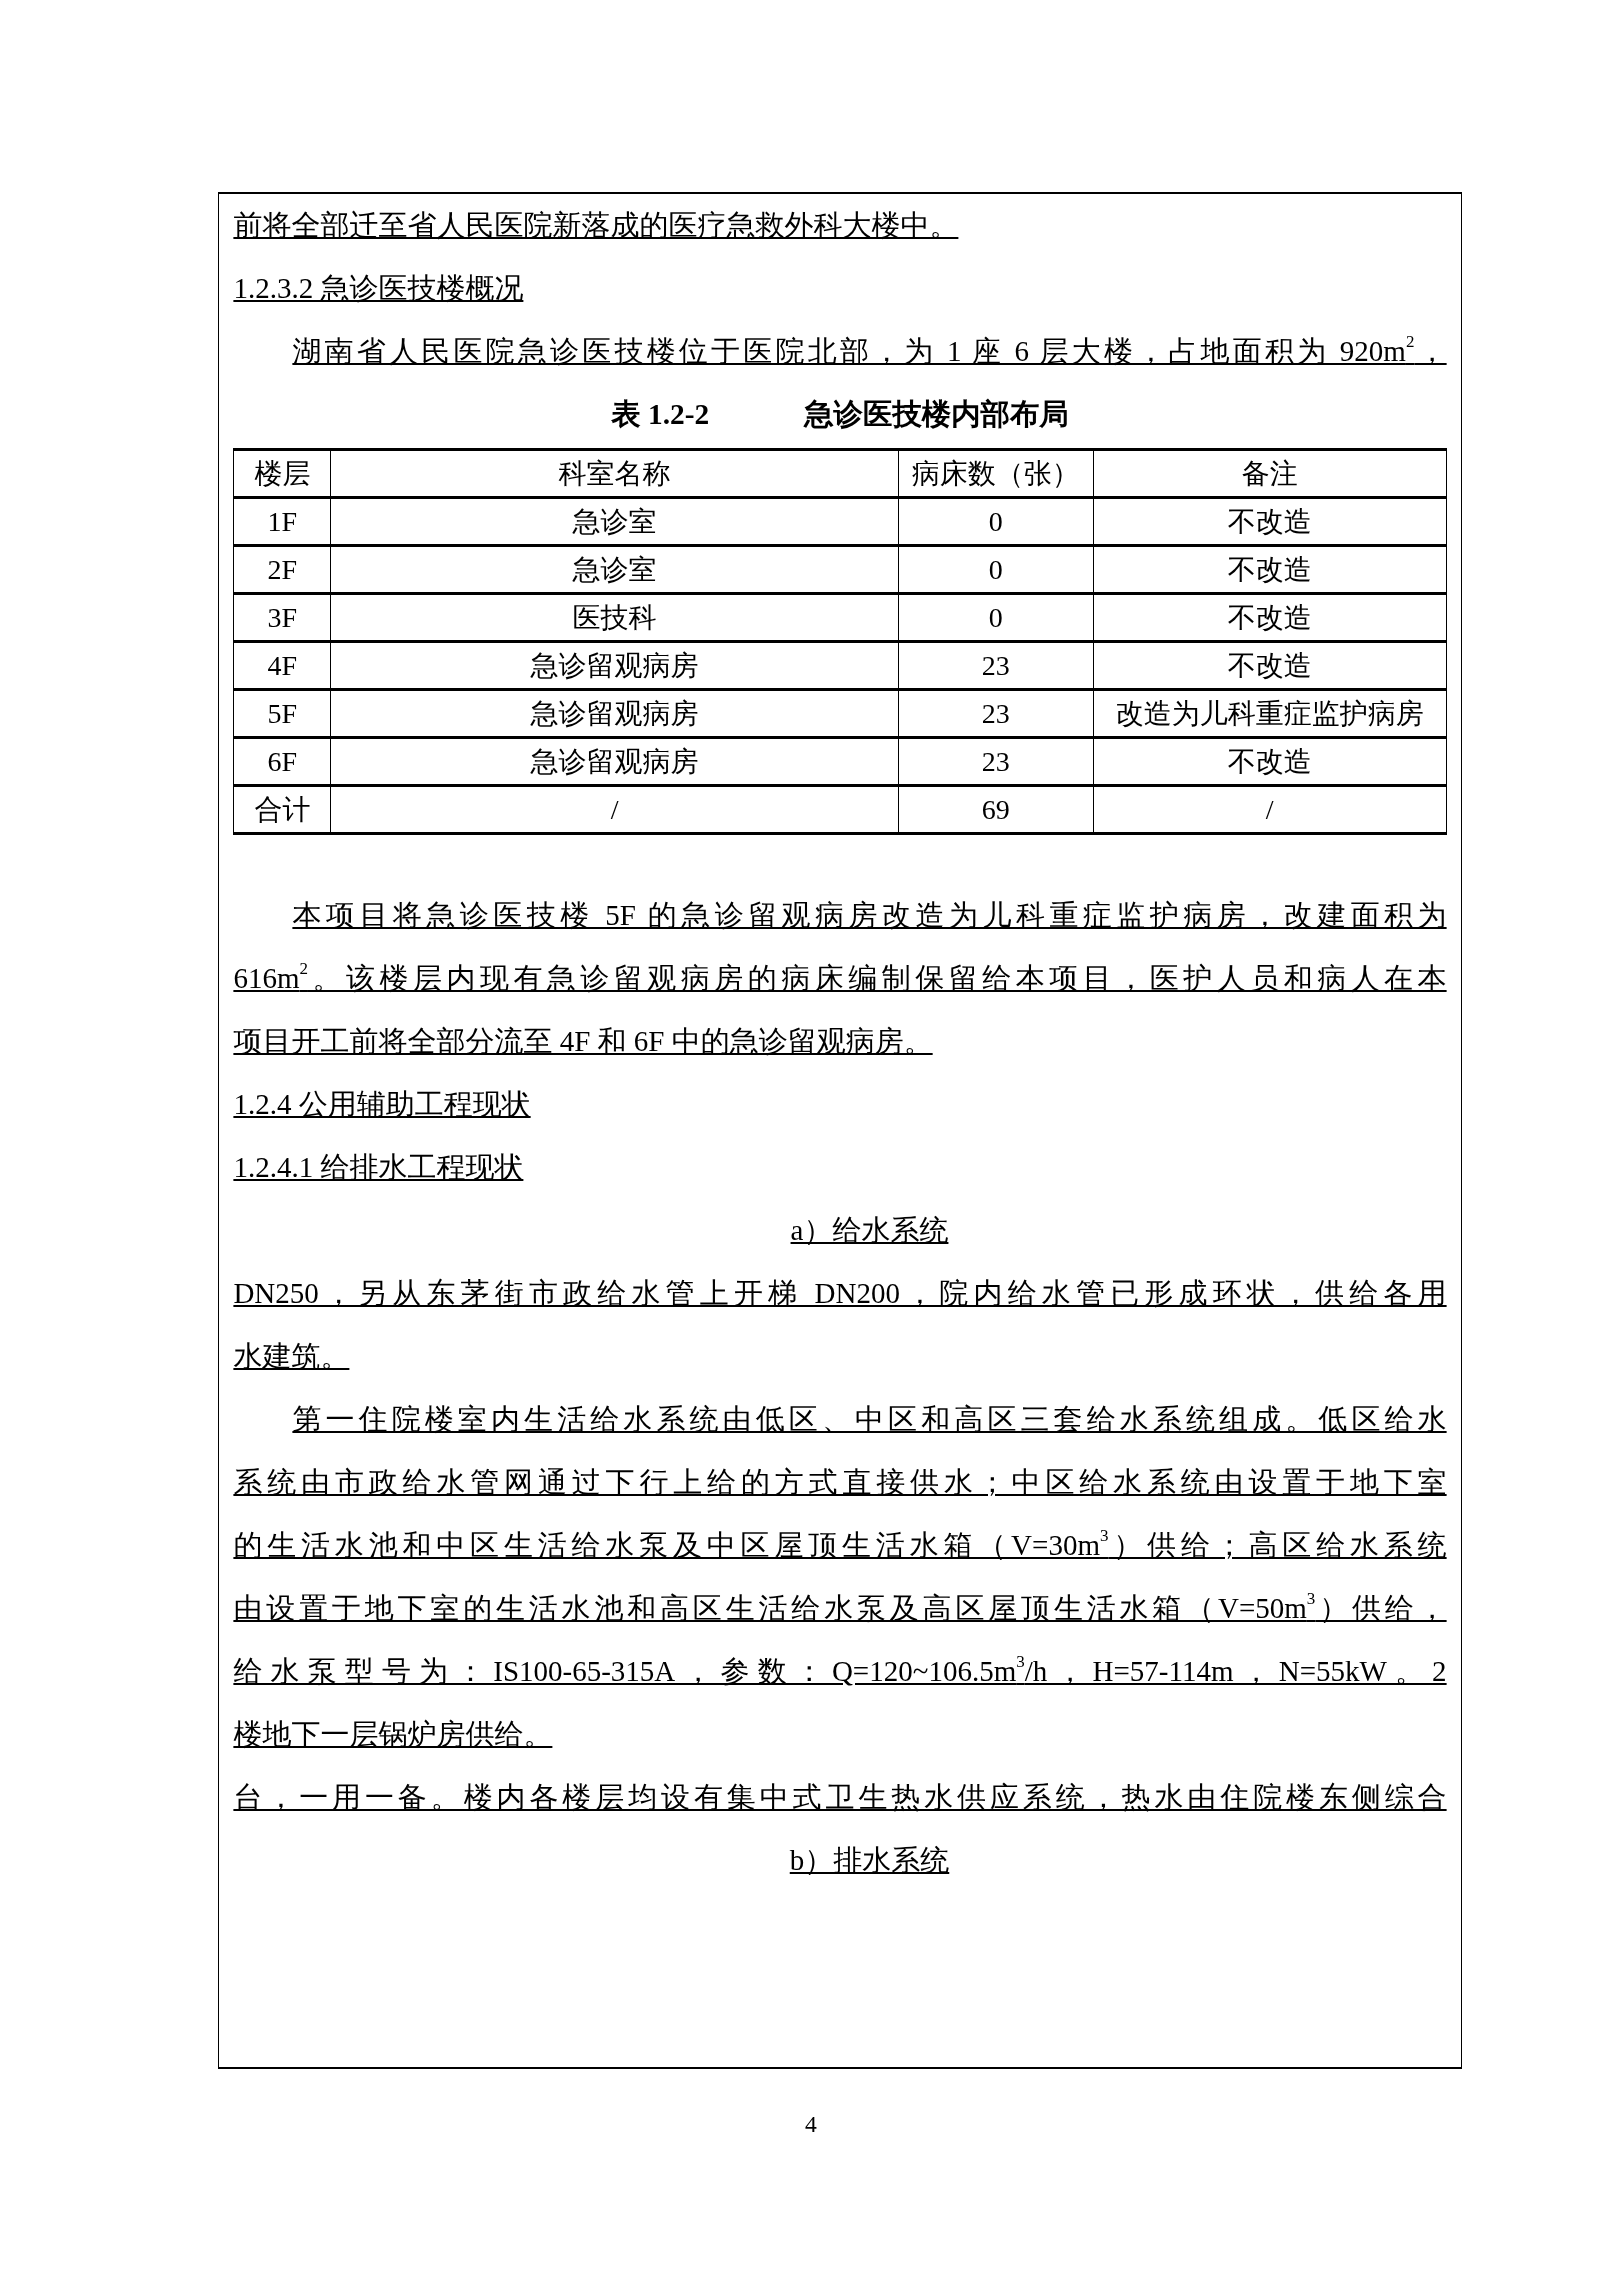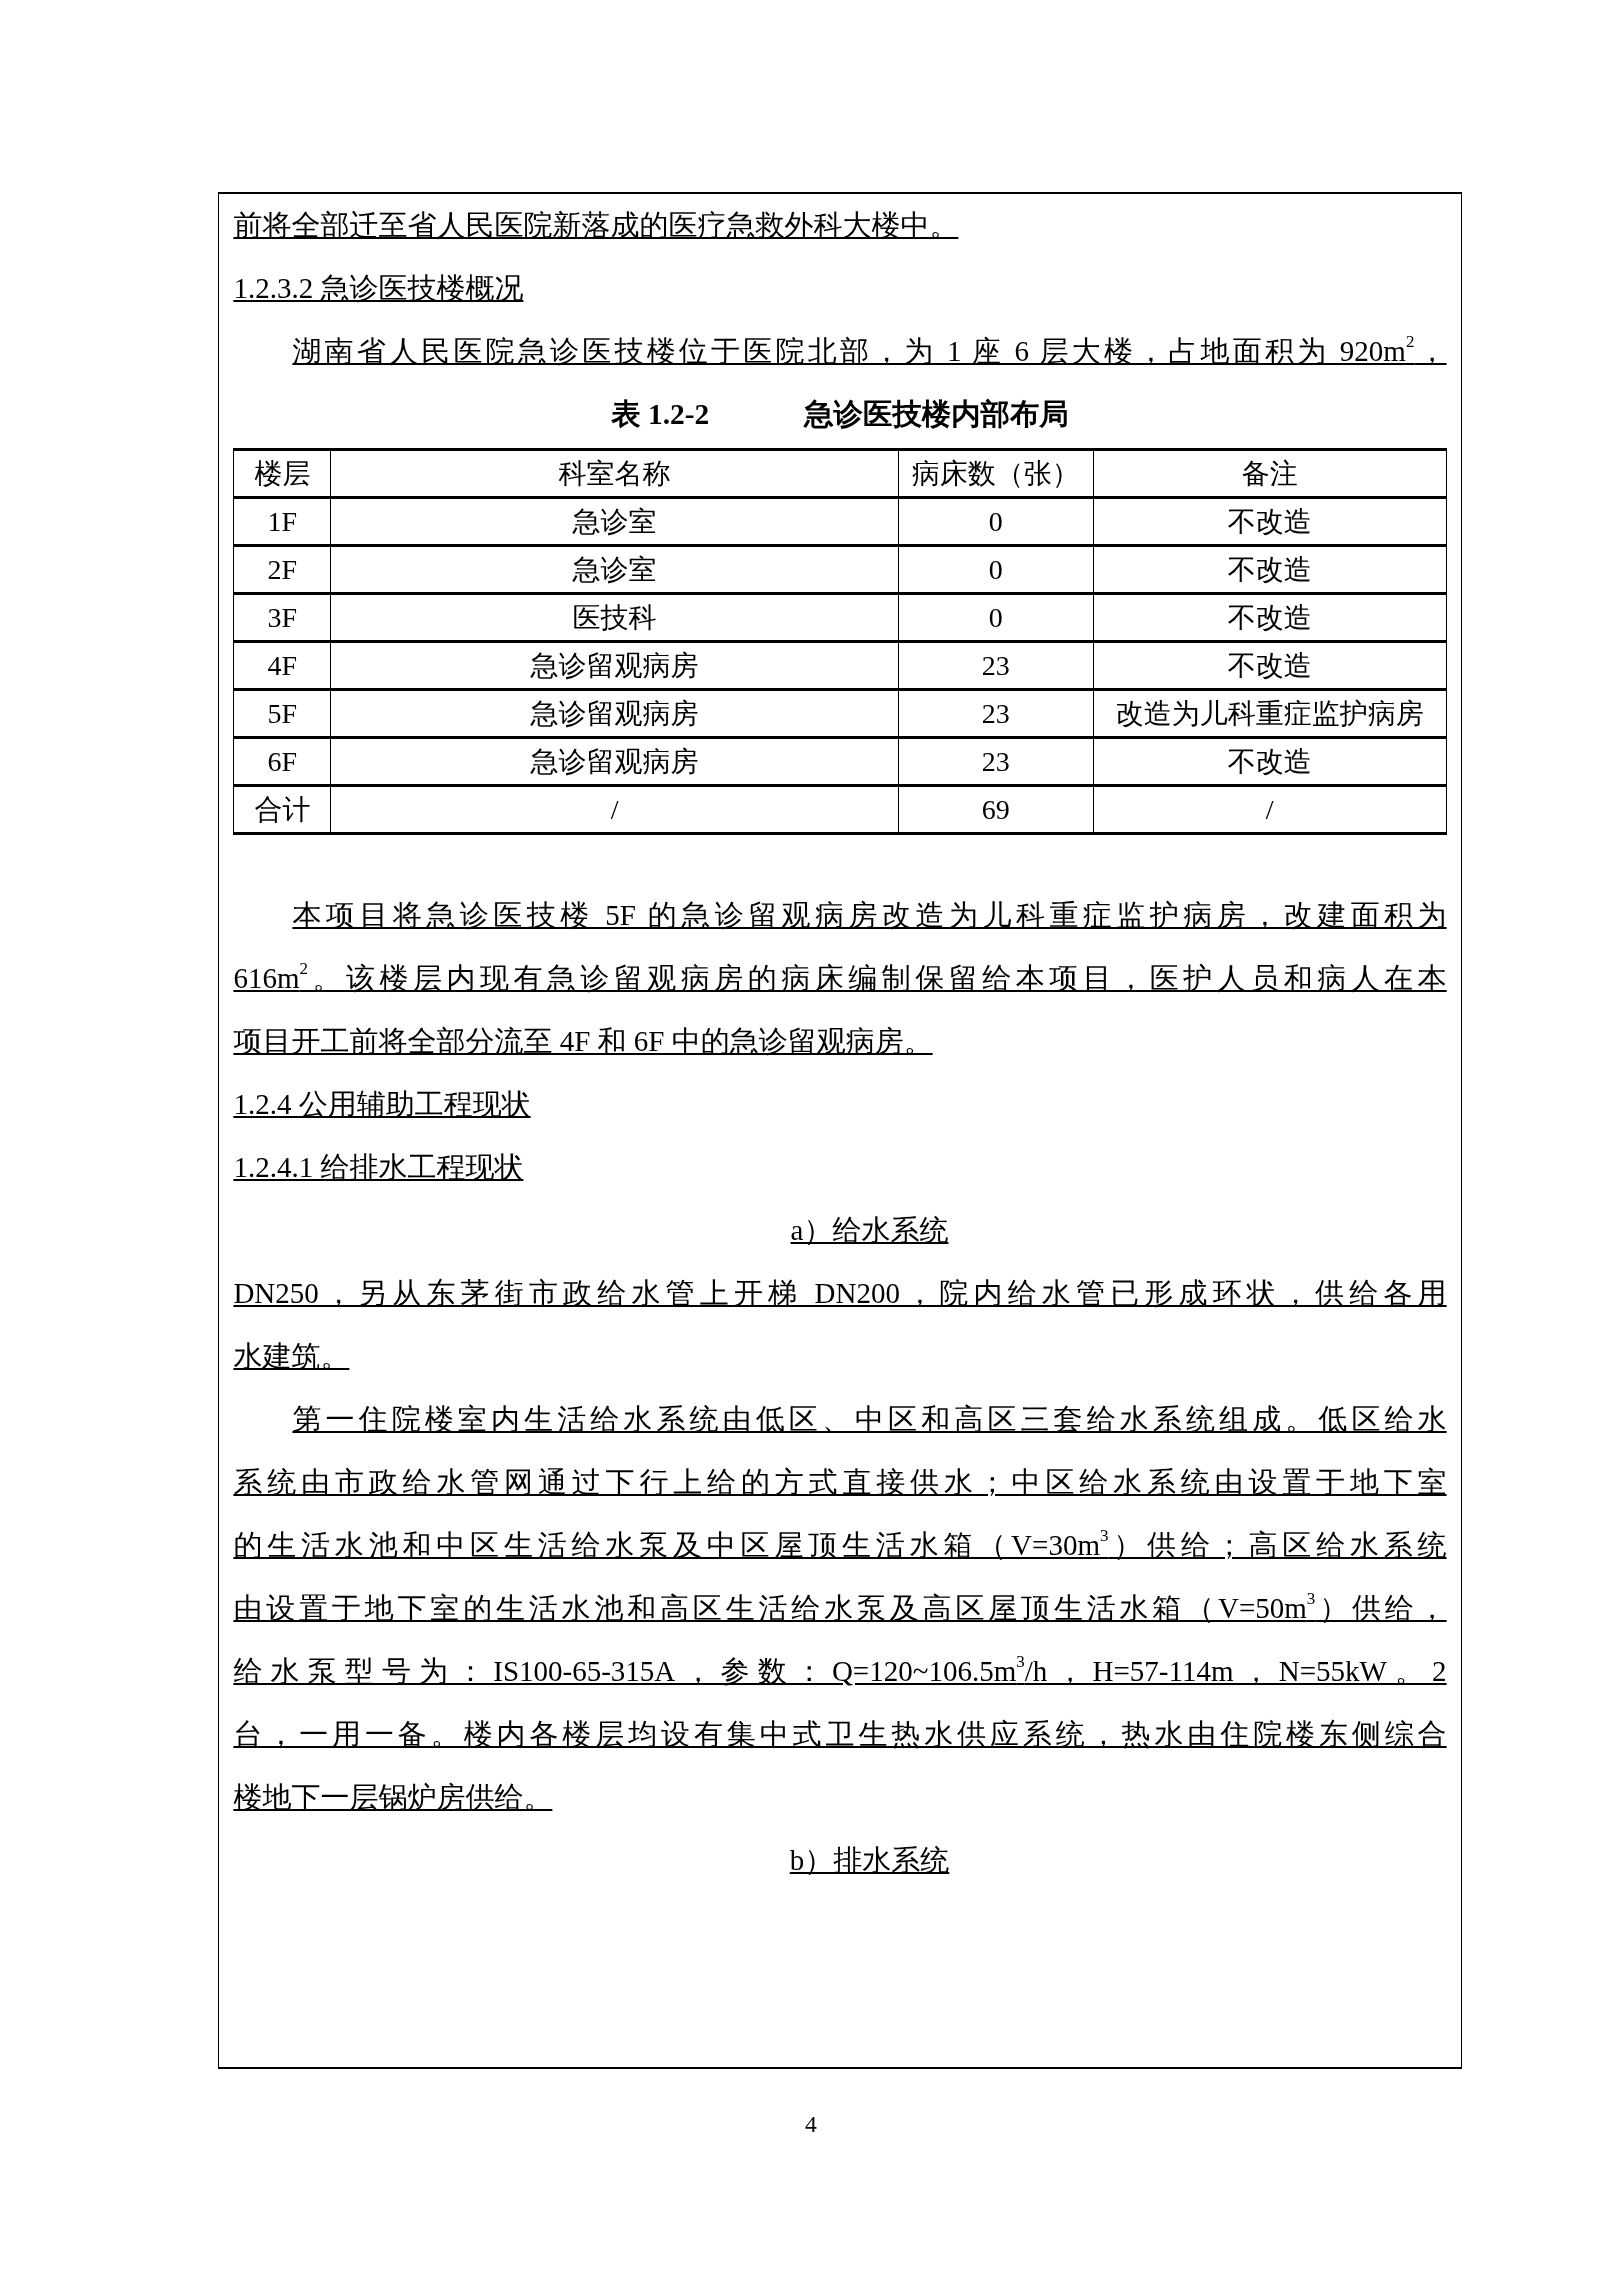--- a/index.html
+++ b/index.html
@@ -162,21 +162,21 @@
       <div class="line">1.2.4 公用辅助工程现状</div>
       <div class="line">1.2.4.1  给排水工程现状</div>
       <div class="line indent">a）给水系统</div>
       <div class="line justify">DN250，另从东茅街市政给水管上开梯 DN200，院内给水管已形成环状，供给各用</div>
       <div class="line">水建筑。</div>
       <div class="line justify indent">第一住院楼室内生活给水系统由低区、中区和高区三套给水系统组成。低区给水</div>
       <div class="line justify">系统由市政给水管网通过下行上给的方式直接供水；中区给水系统由设置于地下室</div>
       <div class="line justify">的生活水池和中区生活给水泵及中区屋顶生活水箱（V=30m<sup>3</sup>）供给；高区给水系统</div>
       <div class="line justify">由设置于地下室的生活水池和高区生活给水泵及高区屋顶生活水箱（V=50m<sup>3</sup>）供给，</div>
       <div class="line justify">给水泵型号为：IS100-65-315A，参数：Q=120~106.5m<sup>3</sup>/h，H=57-114m，N=55kW。2</div>
+      <div class="line">楼地下一层锅炉房供给。</div>
       <div class="line justify">台，一用一备。楼内各楼层均设有集中式卫生热水供应系统，热水由住院楼东侧综合</div>
-      <div class="line">楼地下一层锅炉房供给。</div>
       <div class="line indent">b）排水系统</div>
     </div>
 
 </div>
 
 <div class="page-footer">4</div>
 
 
 </body></html>

